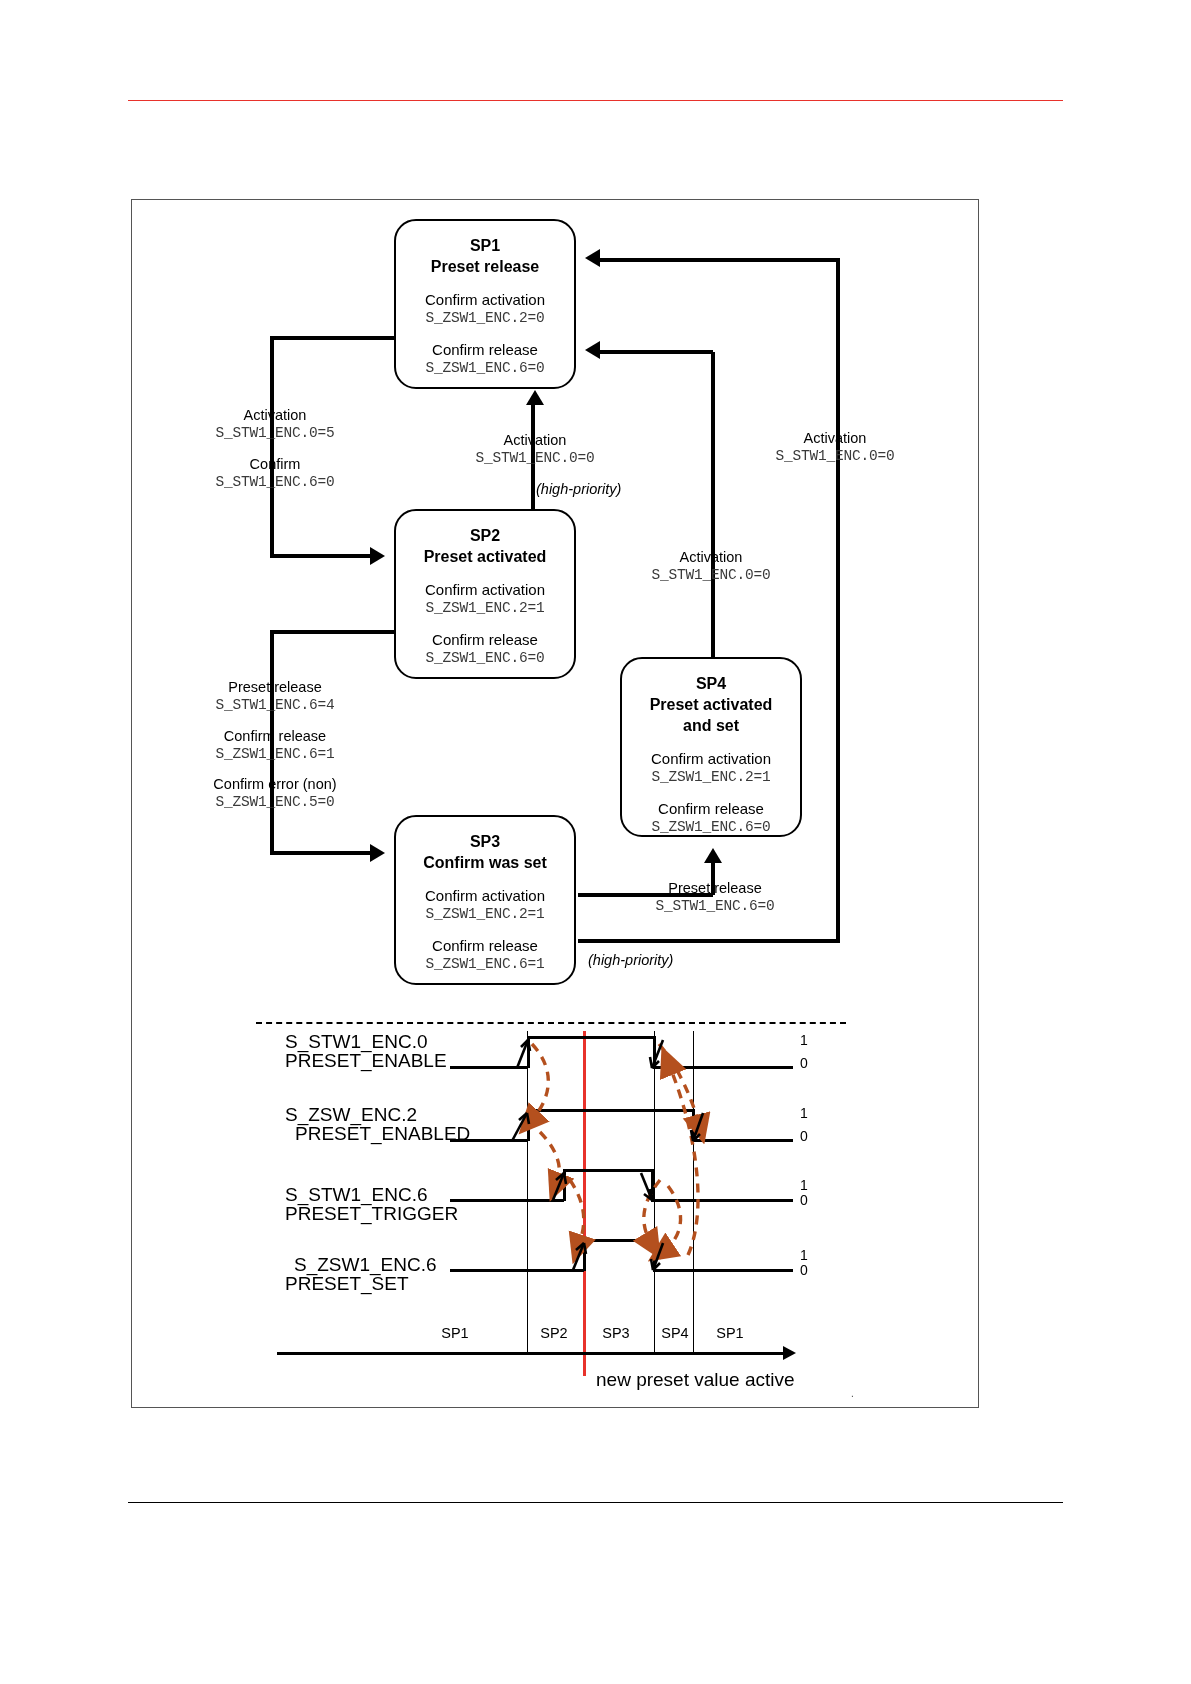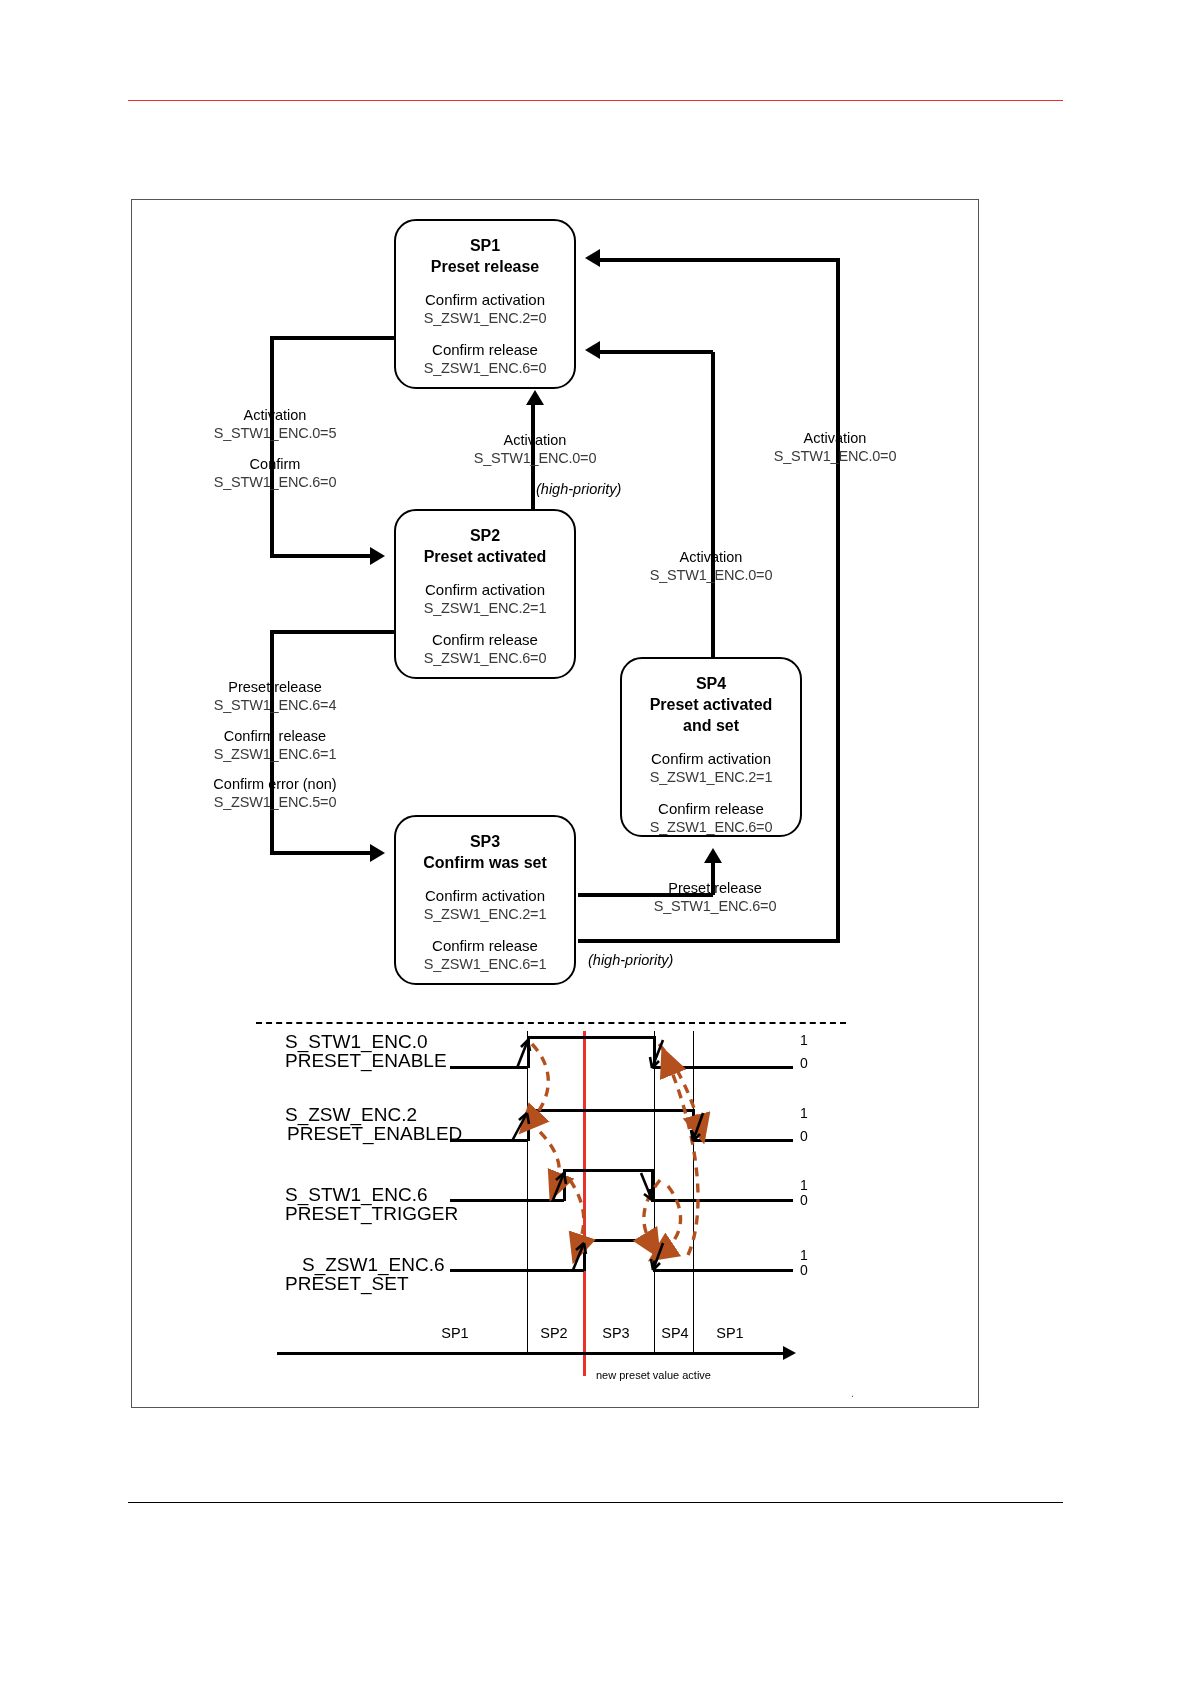--- a/index.html
+++ b/index.html
@@ -10,21 +10,21 @@
             border-top:1.5px solid #e8322b;}
   .rule-bottom{position:absolute;left:128px;top:1502px;width:935px;height:0;
             border-top:1.2px solid #000;}
   .frame{position:absolute;left:131px;top:199px;width:848px;height:1209px;
          border:1px solid #555;box-sizing:border-box;background:#fff;}
   
   .state{position:absolute;border:2.5px solid #000;border-radius:22px;
          background:#fff;text-align:center;box-sizing:border-box;}
   .st-title{font-weight:bold;font-size:16px;line-height:21px;}
   .st-sub{font-size:15px;line-height:19px;margin-top:13px;}
-  .mono{font-family:Liberation Sans, sans-serif;font-size:14.5px;
+  .mono{font-family:Liberation Mono, monospace;font-size:14.5px;
         letter-spacing:-0.2px;line-height:18px;color:#3a3a3a;}
   
   .lab{position:absolute;text-align:center;font-size:14.5px;line-height:18px;}
   .lab .t{font-size:14.5px;}
   .hp{position:absolute;font-style:italic;font-size:14.5px;}
   
   .w{position:absolute;background:#000;}
   .wh{height:4px;}
   .wv{width:4px;}
   .arrow{position:absolute;width:0;height:0;}
@@ -39,21 +39,21 @@
             border-top:2.5px dashed #000;}
   .siglab{position:absolute;font-size:19px;line-height:19px;white-space:pre;}
   .sig{position:absolute;background:#000;}
   .sigh{height:2.5px;}
   .sigv{width:2.5px;}
   .gl{position:absolute;width:1.4px;background:#000;}
   .redline{position:absolute;width:3px;background:#e8322b;}
   .lvl{position:absolute;font-size:14px;line-height:15px;text-align:left;}
   .spmark{position:absolute;font-size:14.5px;text-align:center;}
   .axis{position:absolute;height:2.5px;background:#000;}
-  .caption{position:absolute;font-size:11px;text-align:center;}
+  .caption{position:absolute;font-size:19px;text-align:center;}
   .dot{position:absolute;font-size:10px;color:#444;}
   svg{position:absolute;left:0;top:0;overflow:visible;}
 </style>
 </head>
 <body>
 
 <div class="page">
 
   <div class="rule-top"></div>
   <div class="rule-bottom"></div>
@@ -181,21 +181,21 @@
   <div class="siglab" style="left:285px;top:1051px;">PRESET_ENABLE</div>
   <div class="sig sigh" style="left:450px;top:1066px;width:78px;"></div>
   <div class="sig sigv" style="left:527px;top:1036px;height:32px;"></div>
   <div class="sig sigh" style="left:527px;top:1036px;width:128px;"></div>
   <div class="sig sigv" style="left:653px;top:1036px;height:32px;"></div>
   <div class="sig sigh" style="left:653px;top:1066px;width:140px;"></div>
   <div class="lvl" style="left:800px;top:1033px;">1</div>
   <div class="lvl" style="left:800px;top:1056px;">0</div>
 
   <div class="siglab" style="left:285px;top:1105px;">S_ZSW_ENC.2</div>
-  <div class="siglab" style="left:287px;top:1124px;text-align:center;">PRESET_ENABLED</div>
+  <div class="siglab" style="left:295px;top:1124px;text-align:center;">PRESET_ENABLED</div>
   <div class="sig sigh" style="left:450px;top:1139px;width:78px;"></div>
   <div class="sig sigv" style="left:527px;top:1109px;height:32px;"></div>
   <div class="sig sigh" style="left:527px;top:1109px;width:167px;"></div>
   <div class="sig sigv" style="left:692px;top:1109px;height:32px;"></div>
   <div class="sig sigh" style="left:692px;top:1139px;width:101px;"></div>
   <div class="lvl" style="left:800px;top:1106px;">1</div>
   <div class="lvl" style="left:800px;top:1129px;">0</div>
 
   <div class="siglab" style="left:285px;top:1185px;">S_STW1_ENC.6</div>
   <div class="siglab" style="left:285px;top:1204px;">PRESET_TRIGGER</div>
@@ -205,21 +205,21 @@
   <div class="sig sigh" style="left:450px;top:1299px;width:0;"></div>
   <div class="sig sigh" style="left:450px;top:1296px;width:0;"></div>
   <div class="sig sigh" style="left:450px;top:1199px;width:114px;"></div>
   <div class="sig sigv" style="left:563px;top:1169px;height:32px;"></div>
   <div class="sig sigh" style="left:563px;top:1169px;width:90px;"></div>
   <div class="sig sigv" style="left:651px;top:1169px;height:32px;"></div>
   <div class="sig sigh" style="left:651px;top:1199px;width:142px;"></div>
   <div class="lvl" style="left:800px;top:1178px;">1</div>
   <div class="lvl" style="left:800px;top:1193px;">0</div>
 
-  <div class="siglab" style="left:302px;top:1255px;">S_ZSW1_ENC.6</div>
+  <div class="siglab" style="left:294px;top:1255px;">S_ZSW1_ENC.6</div>
   <div class="siglab" style="left:285px;top:1274px;">PRESET_SET</div>
   <div class="sig sigh" style="left:450px;top:1269px;width:134px;"></div>
   <div class="sig sigv" style="left:583px;top:1239px;height:32px;"></div>
   <div class="sig sigh" style="left:583px;top:1239px;width:72px;"></div>
   <div class="sig sigv" style="left:653px;top:1239px;height:32px;"></div>
   <div class="sig sigh" style="left:653px;top:1269px;width:140px;"></div>
   <div class="lvl" style="left:800px;top:1248px;">1</div>
   <div class="lvl" style="left:800px;top:1263px;">0</div>
 
   <div class="spmark" style="left:425px;top:1325px;width:60px;">SP1</div>

